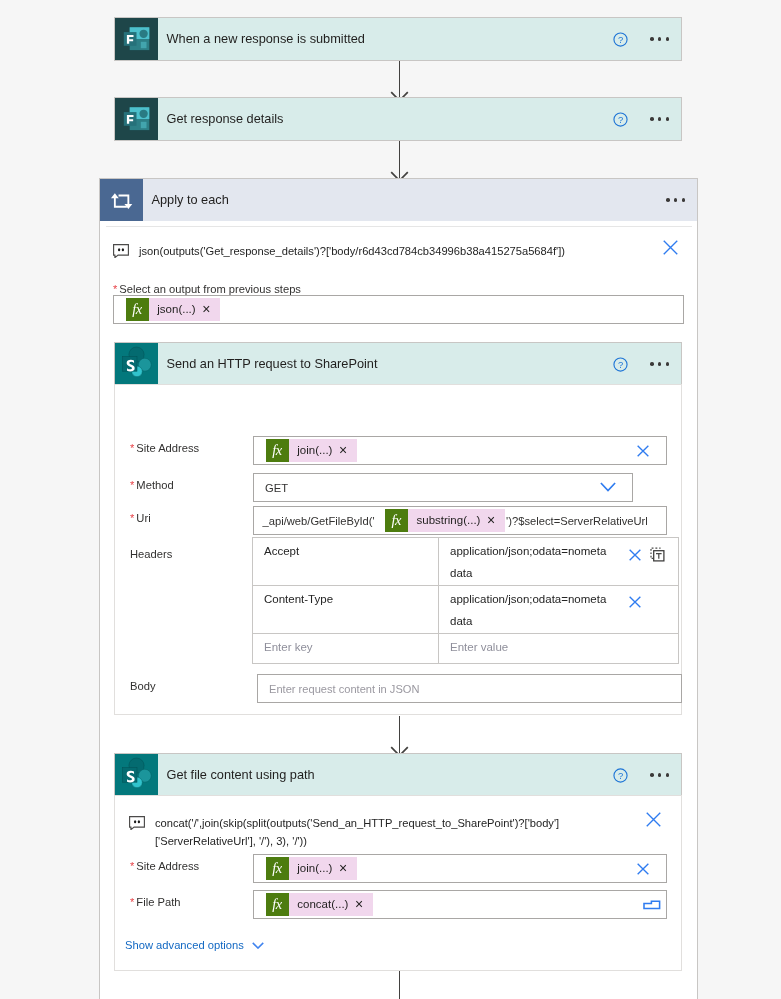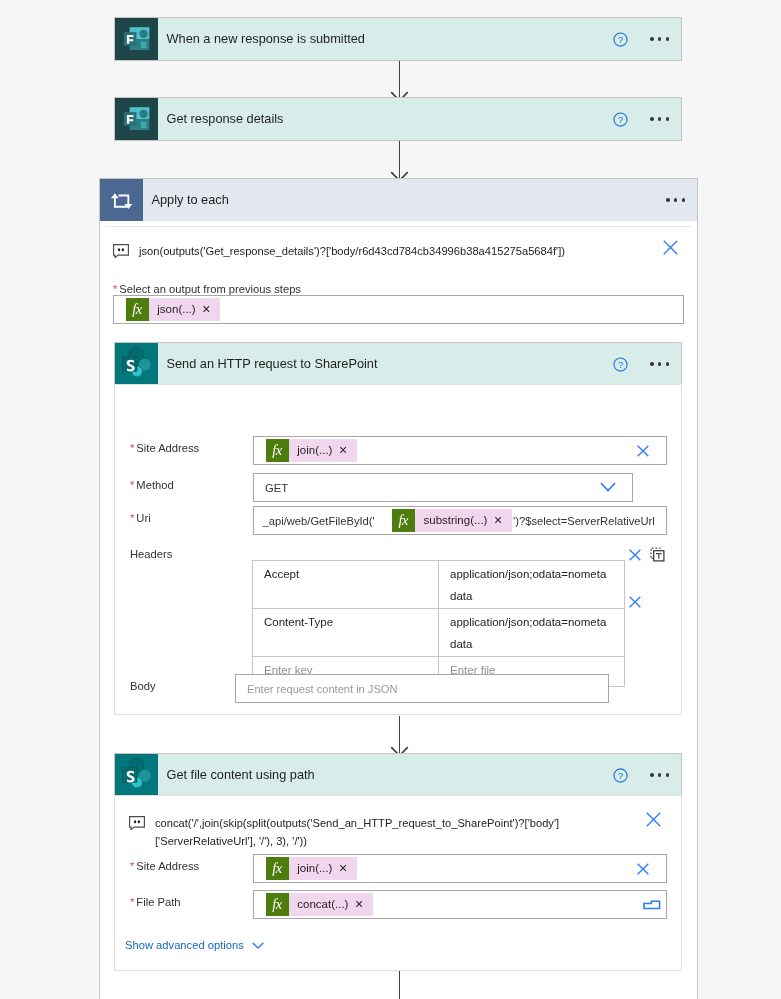--- a/index.html
+++ b/index.html
@@ -238,62 +238,62 @@
               <svg viewBox="0 0 16 10" width="16" height="10">
 <path d="M0.9 1.0 L8 8.5 L15.1 1.0" fill="none" stroke="#2f7cf0" stroke-width="1.7" stroke-linecap="butt" stroke-linejoin="miter"></path>
 </svg>
             </span>
         </div>
 
         <div style="position:absolute;left:15px;top:127px;font-size:11.2px;color:#323130;">
           <span class="req">*</span><span>Uri</span>
         </div>
         <div class="input" style="position:absolute;left:138px;top:121px;width:414px;height:29px;">
-          <span class="val" style="padding-left:8.5px;padding-right:17px;">_api/web/GetFileById('</span>
+          <span class="val" style="padding-left:8.5px;padding-right:10px;">_api/web/GetFileById('</span>
           <span class="tok">
             <span class="fx">fx</span>
             <span class="tx">substring(...)</span>
             <span class="cl">×</span>
           </span>
           <span class="val" style="padding-left:1px;">')?$select=ServerRelativeUrl</span>
         </div>
 
         <div style="position:absolute;left:15px;top:163px;font-size:11.2px;color:#323130;">
           <span>Headers</span>
         </div>
-        <div class="htab" style="position:absolute;left:137px;top:175px;width:373px;">
+        <div class="htab" style="position:absolute;left:137px;top:152px;width:427px;">
           <div class="hrow">
             <div class="hcell k">Accept</div>
             <div class="hcell v">application/json;odata=nometadata</div>
           </div>
           <div class="hrow">
             <div class="hcell k">Content-Type</div>
             <div class="hcell v">application/json;odata=nometadata</div>
           </div>
           <div class="hrow last">
             <div class="hcell k ph2">Enter key</div>
-            <div class="hcell v ph2">Enter file</div>
+            <div class="hcell v ph2">Enter value</div>
           </div>
         </div>
         <span style="position:absolute;left:514px;top:162px;"><svg viewBox="0 0 12 12" width="12" height="12">
 <path d="M0.65 0.65 L11.35 11.35 M11.35 0.65 L0.65 11.35" stroke="#2f7cf0" stroke-width="1.35" fill="none"></path>
 </svg></span>
         <span style="position:absolute;left:535px;top:162px;"><svg viewBox="0 0 15 15" width="15" height="15">
 <path d="M1.6 1.2 h1.9 M5.4 1.2 h1.9 M9.2 1.2 h1.4 M1.0 2.0 v1.7 M1.0 5.4 v1.7 M1.0 8.8 v1.7 M1.6 11.4 h1.9" stroke="#4a4a48" stroke-width="1.25" fill="none" stroke-linecap="butt"></path>
 <rect x="3.7" y="3.7" width="10.2" height="10.2" fill="#ffffff" stroke="#3b3a39" stroke-width="1.25"></rect>
 <path d="M6.0 6.6 h5.6 M8.8 6.6 v5.2" stroke="#4a4a48" stroke-width="1.25" fill="none"></path>
 </svg></span>
         <span style="position:absolute;left:514px;top:209px;"><svg viewBox="0 0 12 12" width="12" height="12">
 <path d="M0.65 0.65 L11.35 11.35 M11.35 0.65 L0.65 11.35" stroke="#2f7cf0" stroke-width="1.35" fill="none"></path>
 </svg></span>
 
         <div style="position:absolute;left:15px;top:295px;font-size:11.2px;color:#323130;">
           <span>Body</span>
         </div>
-        <div class="input" style="position:absolute;left:120px;top:289px;width:374px;height:29px;text-align:right;">
+        <div class="input" style="position:absolute;left:142px;top:289px;width:425px;height:29px;text-align:right;">
           <span class="ph">Enter request content in JSON</span>
         </div>
       </div>
     </div>
 
     <div class="conn" style="left:290px;top:537px;height:38px;">
       <div class="ln" style="height:38px;"></div>
         <span class="hd"><svg viewBox="0 0 19 11" width="19" height="11">
 <path d="M1.2 1.2 L9.5 9.6 L17.8 1.2" fill="none" stroke="#42413f" stroke-width="1.7"></path>
 </svg></span>

